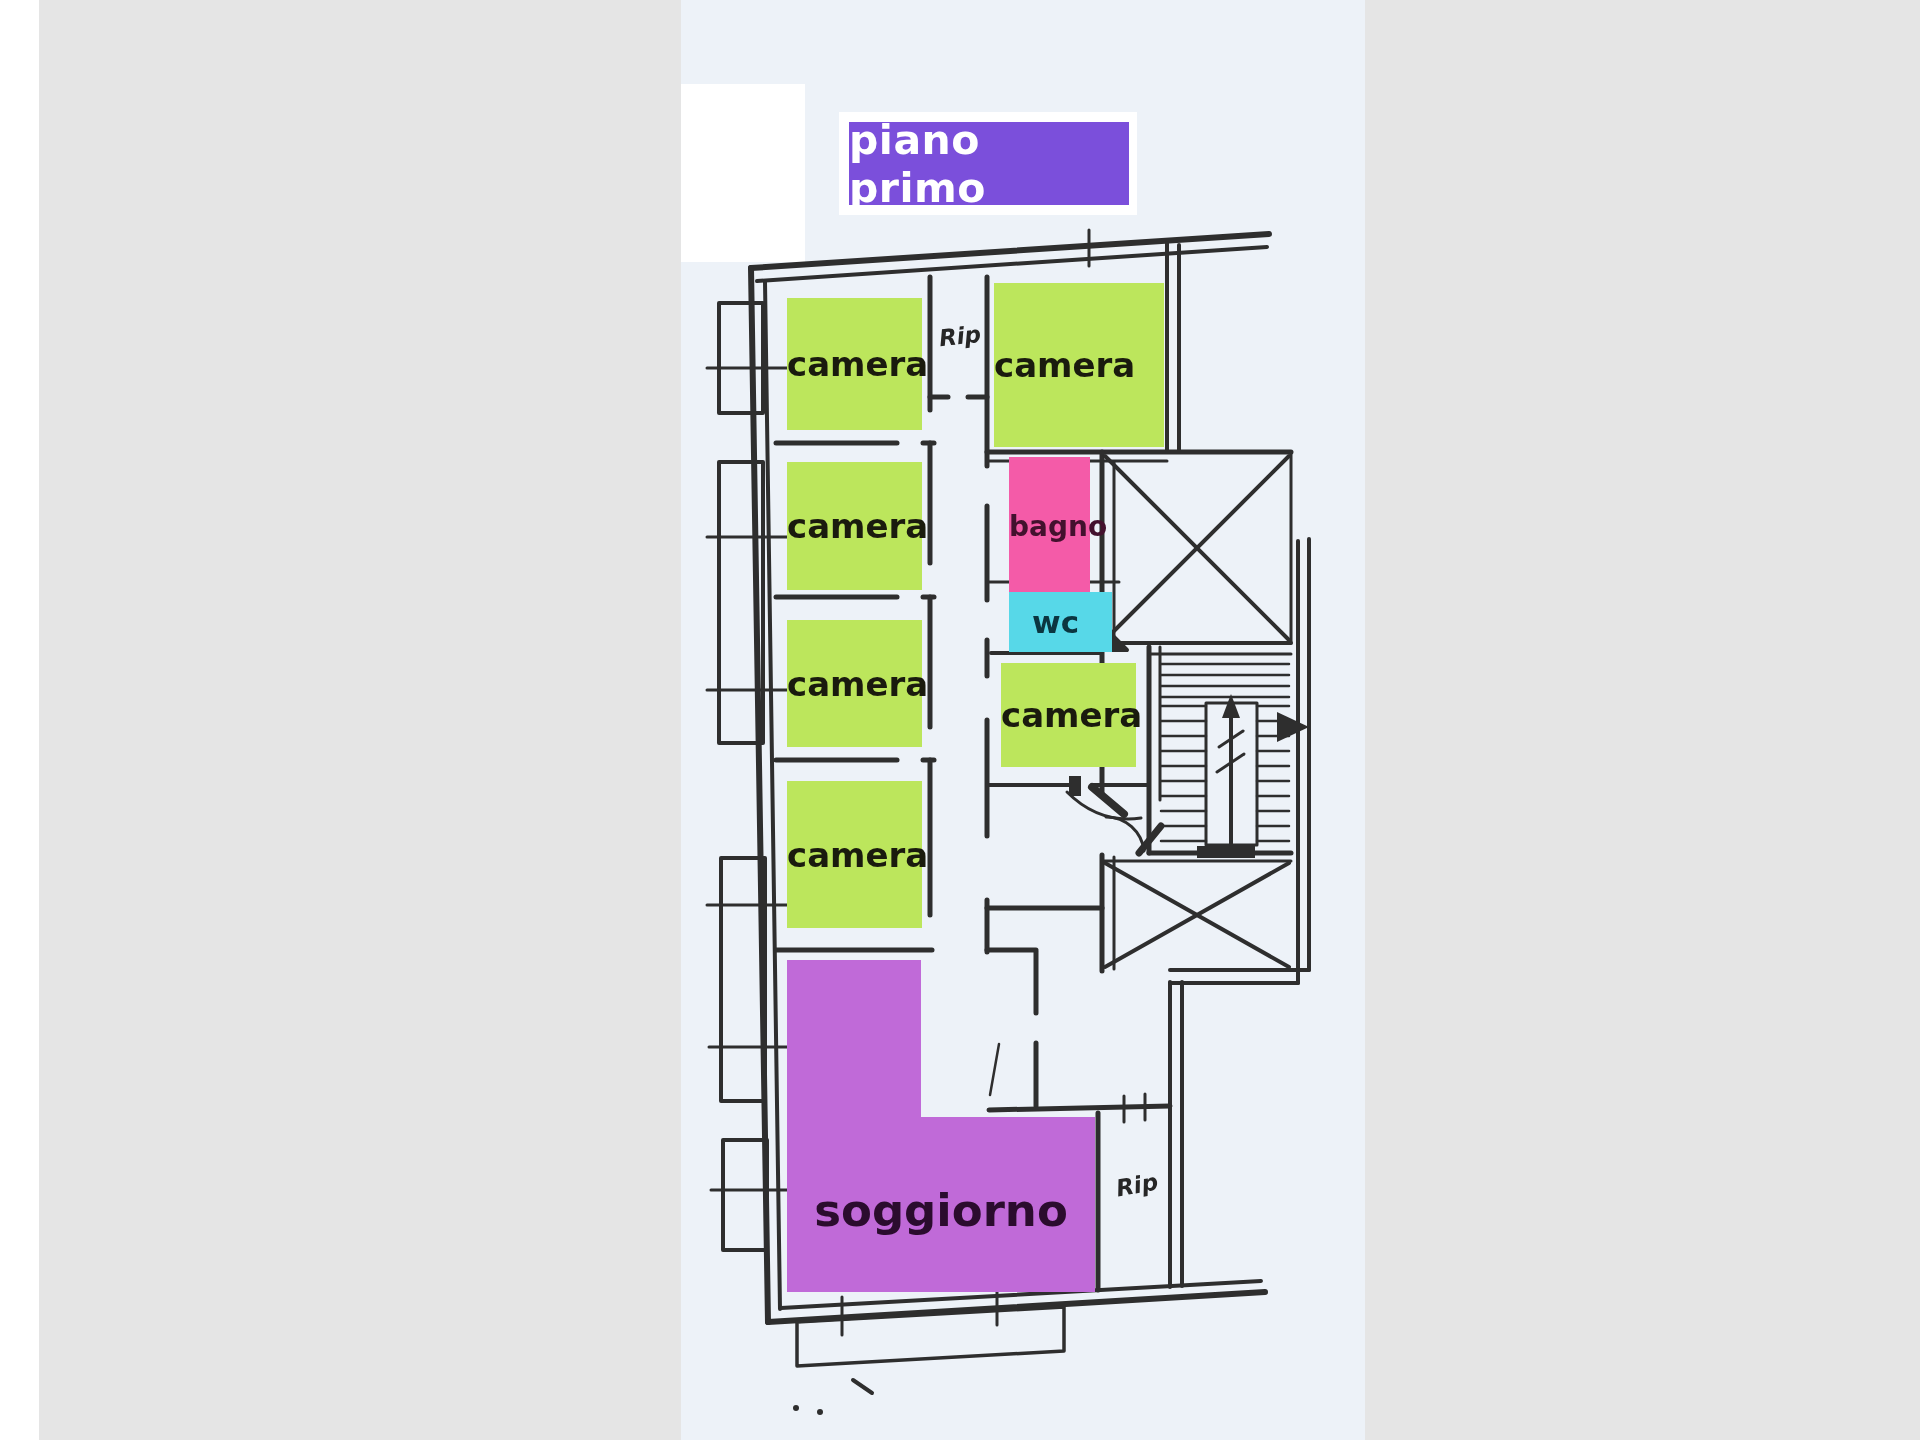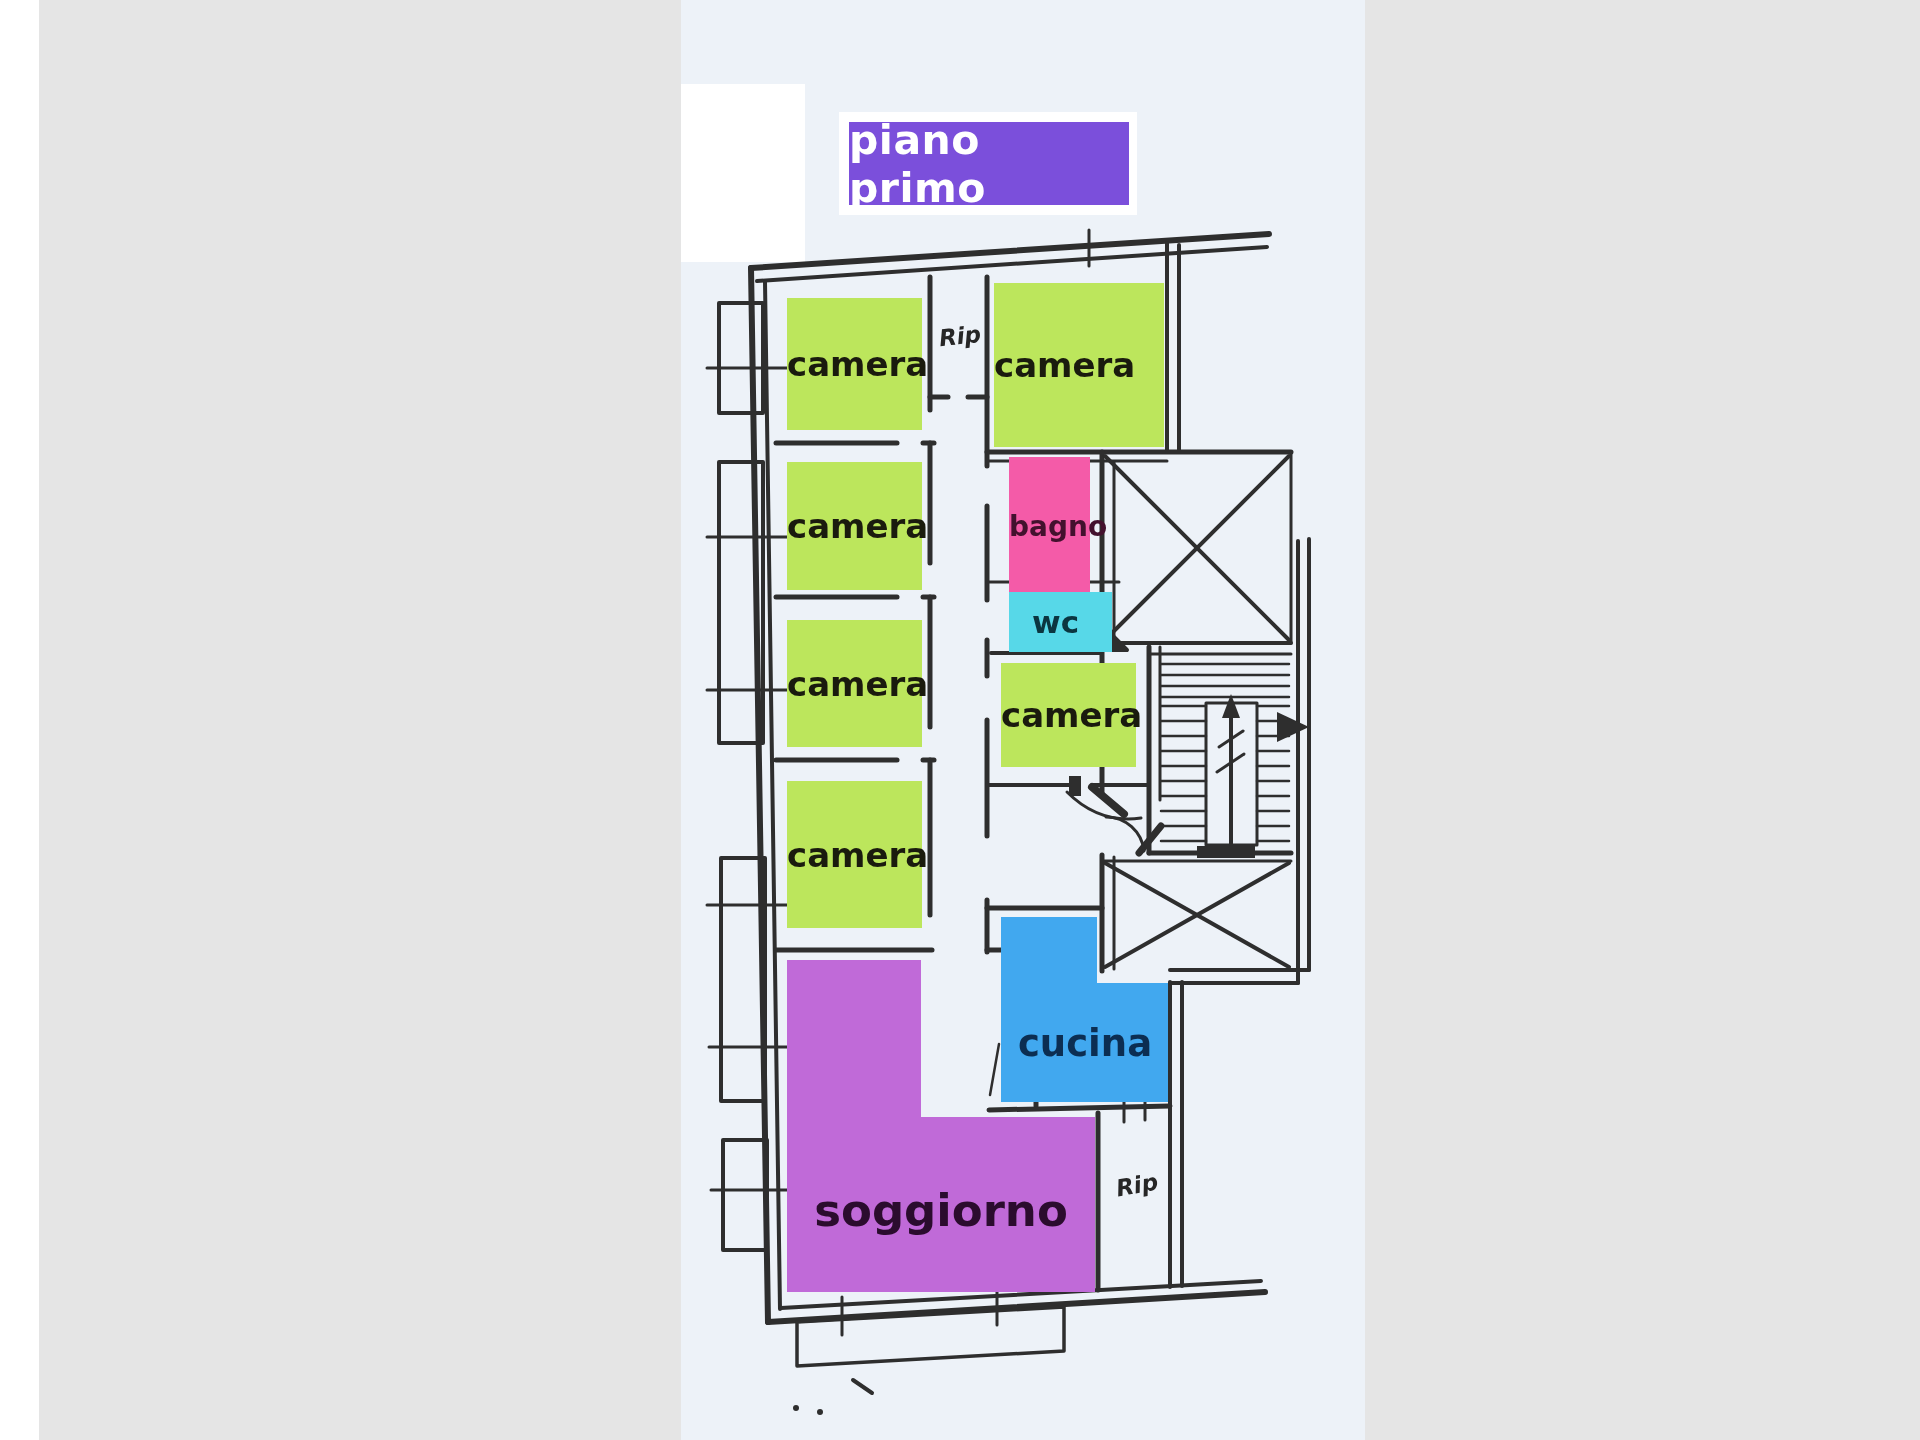--- a/index.html
+++ b/index.html
@@ -225,23 +225,20 @@
   </div>
 
   <div class="room fs-wc" style="left: 970px; top: 592px; width: 80px; height: 60px; background-color: rgb(87, 216, 232); padding-left: 23px;">
     <span style="color: rgb(11, 53, 64);">wc</span>
   </div>
 
   <div class="room fs-camera" style="left: 962px; top: 663px; width: 135px; height: 104px; background-color: rgb(188, 230, 92);">
     <span style="color: rgb(26, 27, 14);">camera</span>
   </div>
 
-  <div class="room room-l fs-cucina" id="cucina" style="left: 962px; top: 917px; width: 167px; height: 185px; background-color: rgb(65, 168, 239);">
-    <span class="lbl" style="left: 84px; top: 126px; font-size: 37px; color: rgb(12, 46, 82);">cucina</span>
-  </div>
 
   <div class="room room-l fs-soggiorno" id="soggiorno" style="left: 748px; top: 960px; width: 308px; height: 332px; background-color: rgb(192, 106, 216);">
     <span class="lbl" style="left: 154px; top: 250px; font-size: 45px; color: rgb(43, 12, 46);">soggiorno</span>
   </div>
 
   <div class="rip" id="rip-upper">Rip</div>
   <div class="rip" id="rip-lower">Rip</div>
 
 </div>
 

